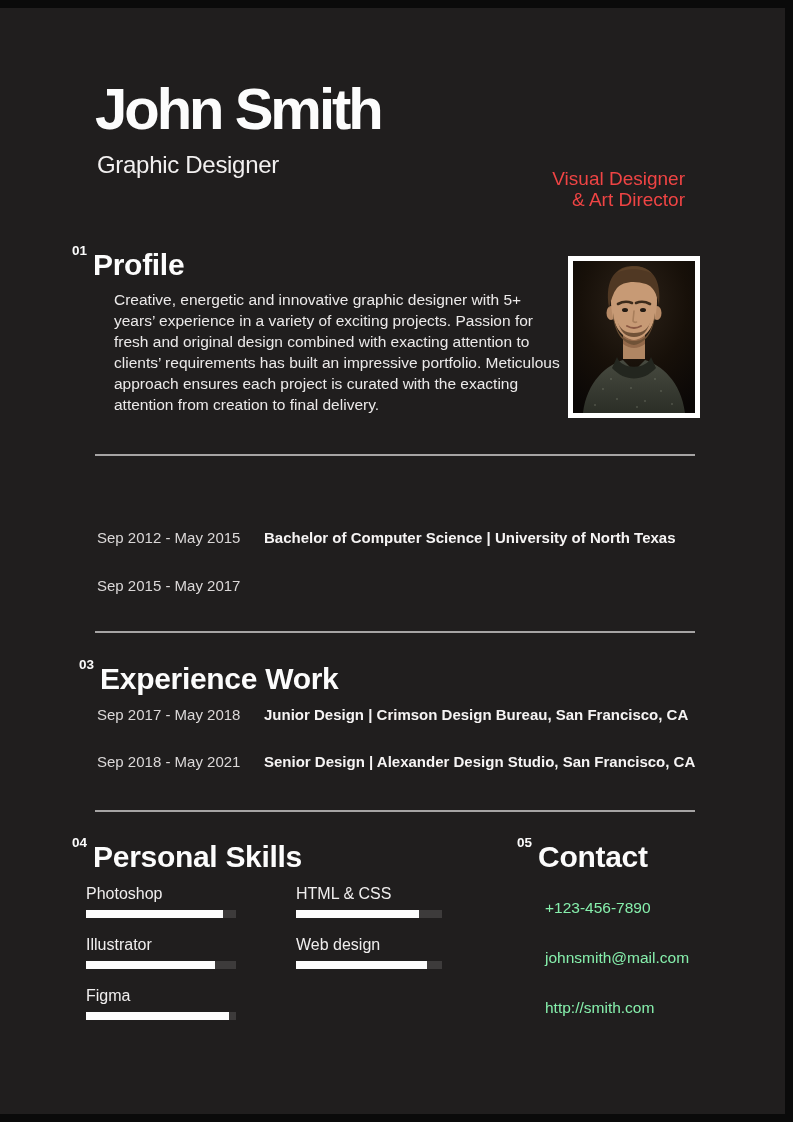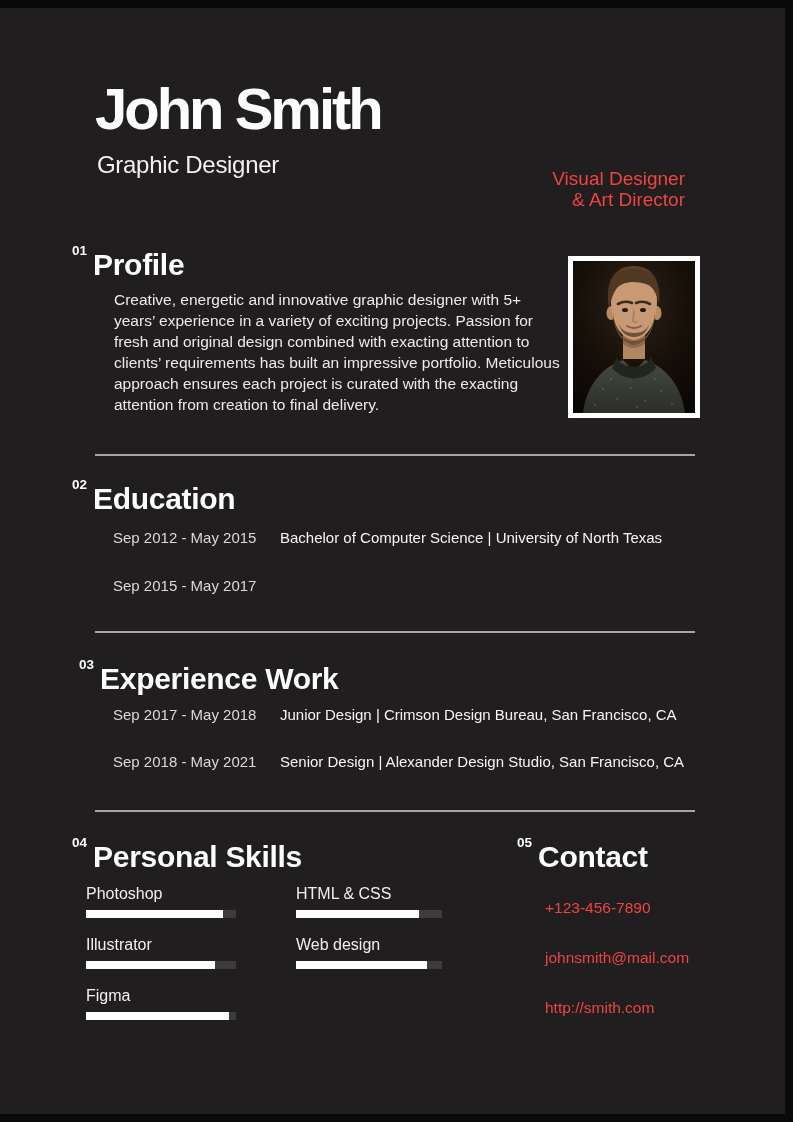--- a/index.html
+++ b/index.html
@@ -51,40 +51,40 @@
   
   .divider { position:absolute; left:95px; width:600px; height:2px; background:#a6a4a4; }
   .d1 { top:454px; } .d2 { top:631px; } .d3 { top:810px; }
 
   
   .edu-head { left:72px; top:477px; }
   .exp-head { left:79px; top:657px; }
   .rows { position:absolute; left:97px; }
   .edu-rows { top:529px; width:620px; }
   .exp-rows { top:706px; width:640px; }
-  .row { display:flex; line-height:18px; margin-bottom:30px;margin-left:16px; }
+  .row { display:flex; line-height:18px; margin-bottom:30px; }
   .exp-rows .row { margin-bottom:29px; }
   .dates { flex:none; width:167px; font-size:15px; color:#dbd8d8; }
-  .desc  { font-size:15px; font-weight:normal; color:#f6f4f4; }
+  .desc  { font-size:15px; font-weight:bold; color:#f6f4f4; }
 
   
   .skills-head { left:72px; top:835px; }
   .skills-grid {
     position:absolute; left:86px; top:884px;
     display:grid; grid-template-columns:150px 146px;
     column-gap:60px; row-gap:17px;
   }
   .skill-label { font-size:16px; line-height:19px; color:#f0eeee; margin-bottom:7px; }
   .skill-bar { width:100%; height:8px; background:#3d3b3b; }
   .skill-fill { height:8px; background:#fdfdfd; }
 
   
   .contact-head { left:517px; top:835px; }
   .contact-list { position:absolute; left:545px; top:899px; }
-  .contact-item { font-size:15.5px; line-height:18px; color:#ef4444; margin-bottom:32px; }
+  .contact-item { font-size:15.5px; line-height:18px; color:#86efac; margin-bottom:32px; }
 </style>
 </head>
 <body>
 
 <div class="page">
   <div class="edge top"></div>
   <div class="edge bottom"></div>
 
   <h1 class="name">John Smith</h1>
   <div class="role">Graphic Designer</div>
@@ -150,24 +150,20 @@
 
       <ellipse cx="52" cy="49" rx="3" ry="2" fill="#231a12"></ellipse>
       <ellipse cx="70" cy="49" rx="3" ry="2" fill="#231a12"></ellipse>
 
       <path d="M61 50 L60 60 q1.5 2 3.5 1" stroke="#a87e5b" stroke-width="1.6" fill="none" stroke-linecap="round"></path>
     </svg>
   </div>
 
   <div class="divider d1"></div>
 
-  <div class="sec-head edu-head">
-    <span class="sec-num">02</span>
-    <span class="sec-title">Education</span>
-  </div>
   <div class="rows edu-rows">
     <div class="row">
       <span class="dates">Sep 2012 - May 2015</span>
       <span class="desc">Bachelor of Computer Science | University of North Texas</span>
     </div>
     <div class="row">
       <span class="dates">Sep 2015 - May 2017</span>
     </div>
   </div>
 

